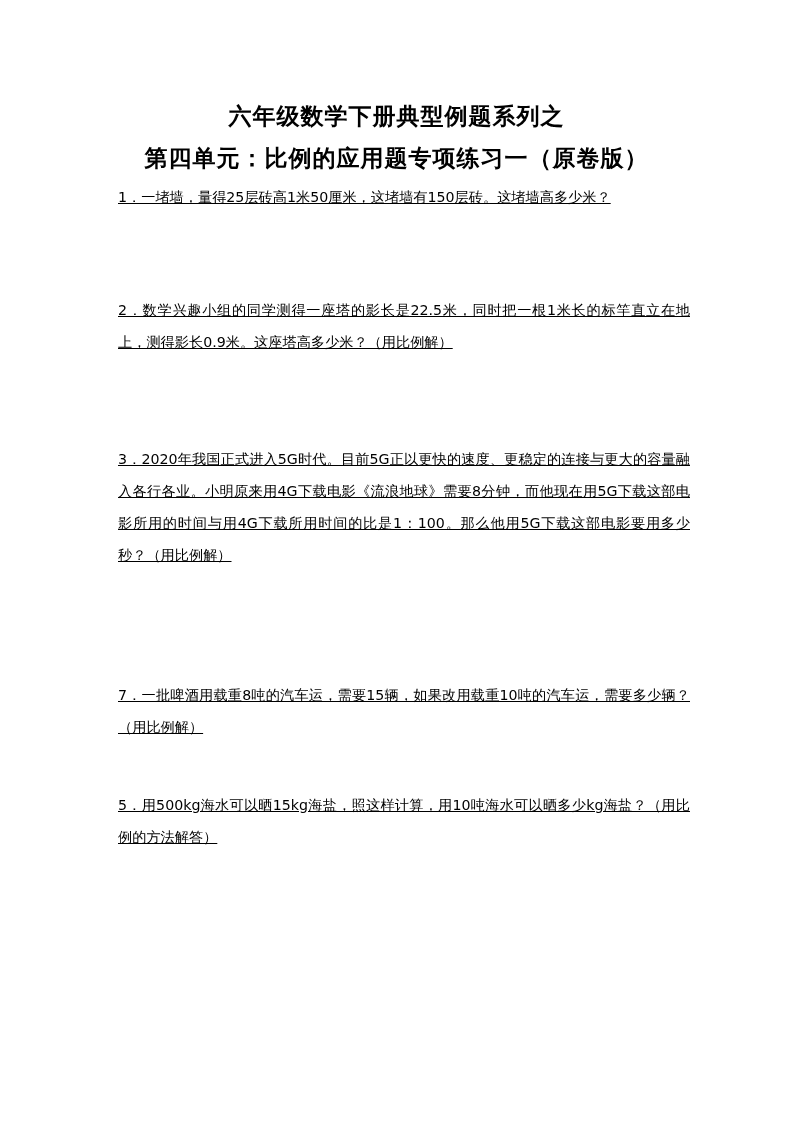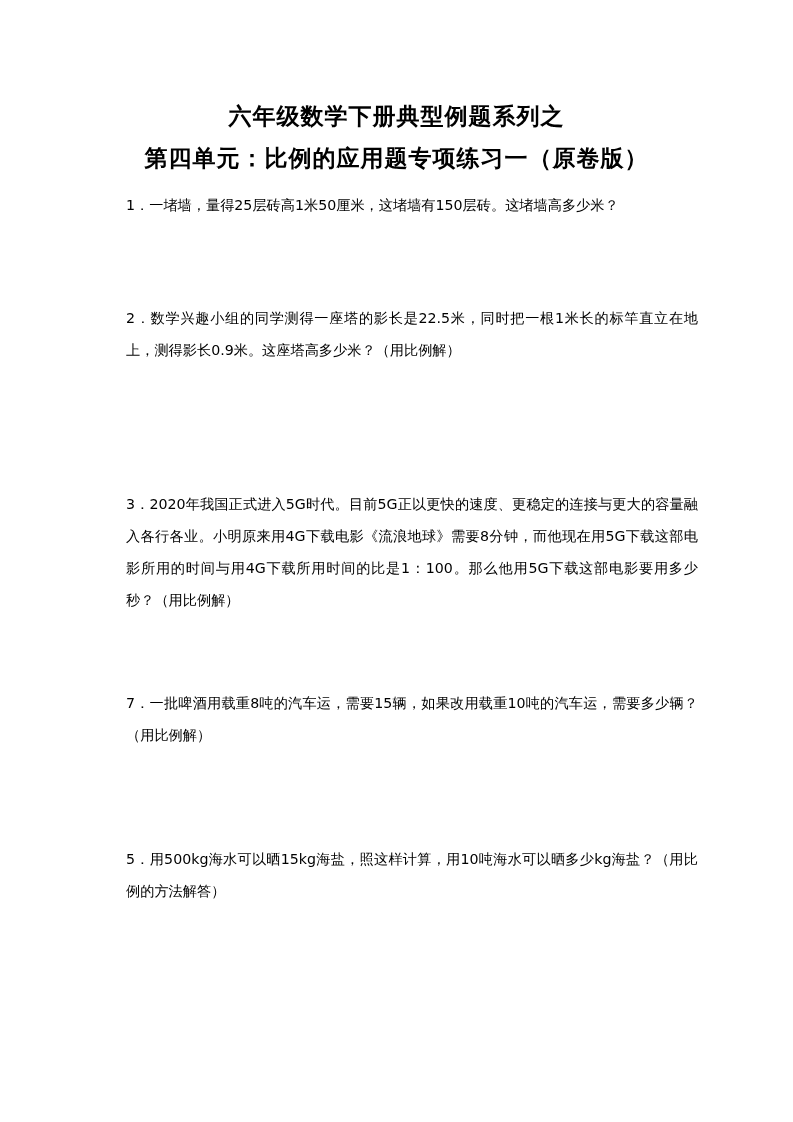--- a/index.html
+++ b/index.html
@@ -27,28 +27,29 @@
       margin: 0;
     }
     #title1 { top: 101px; }
     #title2 { top: 143px; text-align: center; }
     .question {
       position: absolute;
       left: 118px;
       width: 572px;
       font-size: 14.2px;
       line-height: 32px;
-      margin: 8px;
+      margin: 0;
       text-align: justify;
+      text-decoration: underline;
     }
     #q1 { top: 181px; }
     #q2 { top: 294px; }
-    #q3 { top: 480px; }
+    #q3 { top: 443px; }
     #q4 { top: 679px; }
-    #q5 { top: 835px; }
+    #q5 { top: 789px; }
   </style>
 </head>
 <body>
 
 <h1 id="title1" class="title">六年级数学下册典型例题系列之</h1>
 <h2 id="title2" class="title">第四单元：比例的应用题专项练习一（原卷版）</h2>
 
 <p id="q1" class="question">1．一堵墙，量得25层砖高1米50厘米，这堵墙有150层砖。这堵墙高多少米？</p>
 <p id="q2" class="question">2．数学兴趣小组的同学测得一座塔的影长是22.5米，同时把一根1米长的标竿直立在地上，测得影长0.9米。这座塔高多少米？（用比例解）</p>
 <p id="q3" class="question">3．2020年我国正式进入5G时代。目前5G正以更快的速度、更稳定的连接与更大的容量融入各行各业。小明原来用4G下载电影《流浪地球》需要8分钟，而他现在用5G下载这部电影所用的时间与用4G下载所用时间的比是1：100。那么他用5G下载这部电影要用多少秒？（用比例解）</p>

